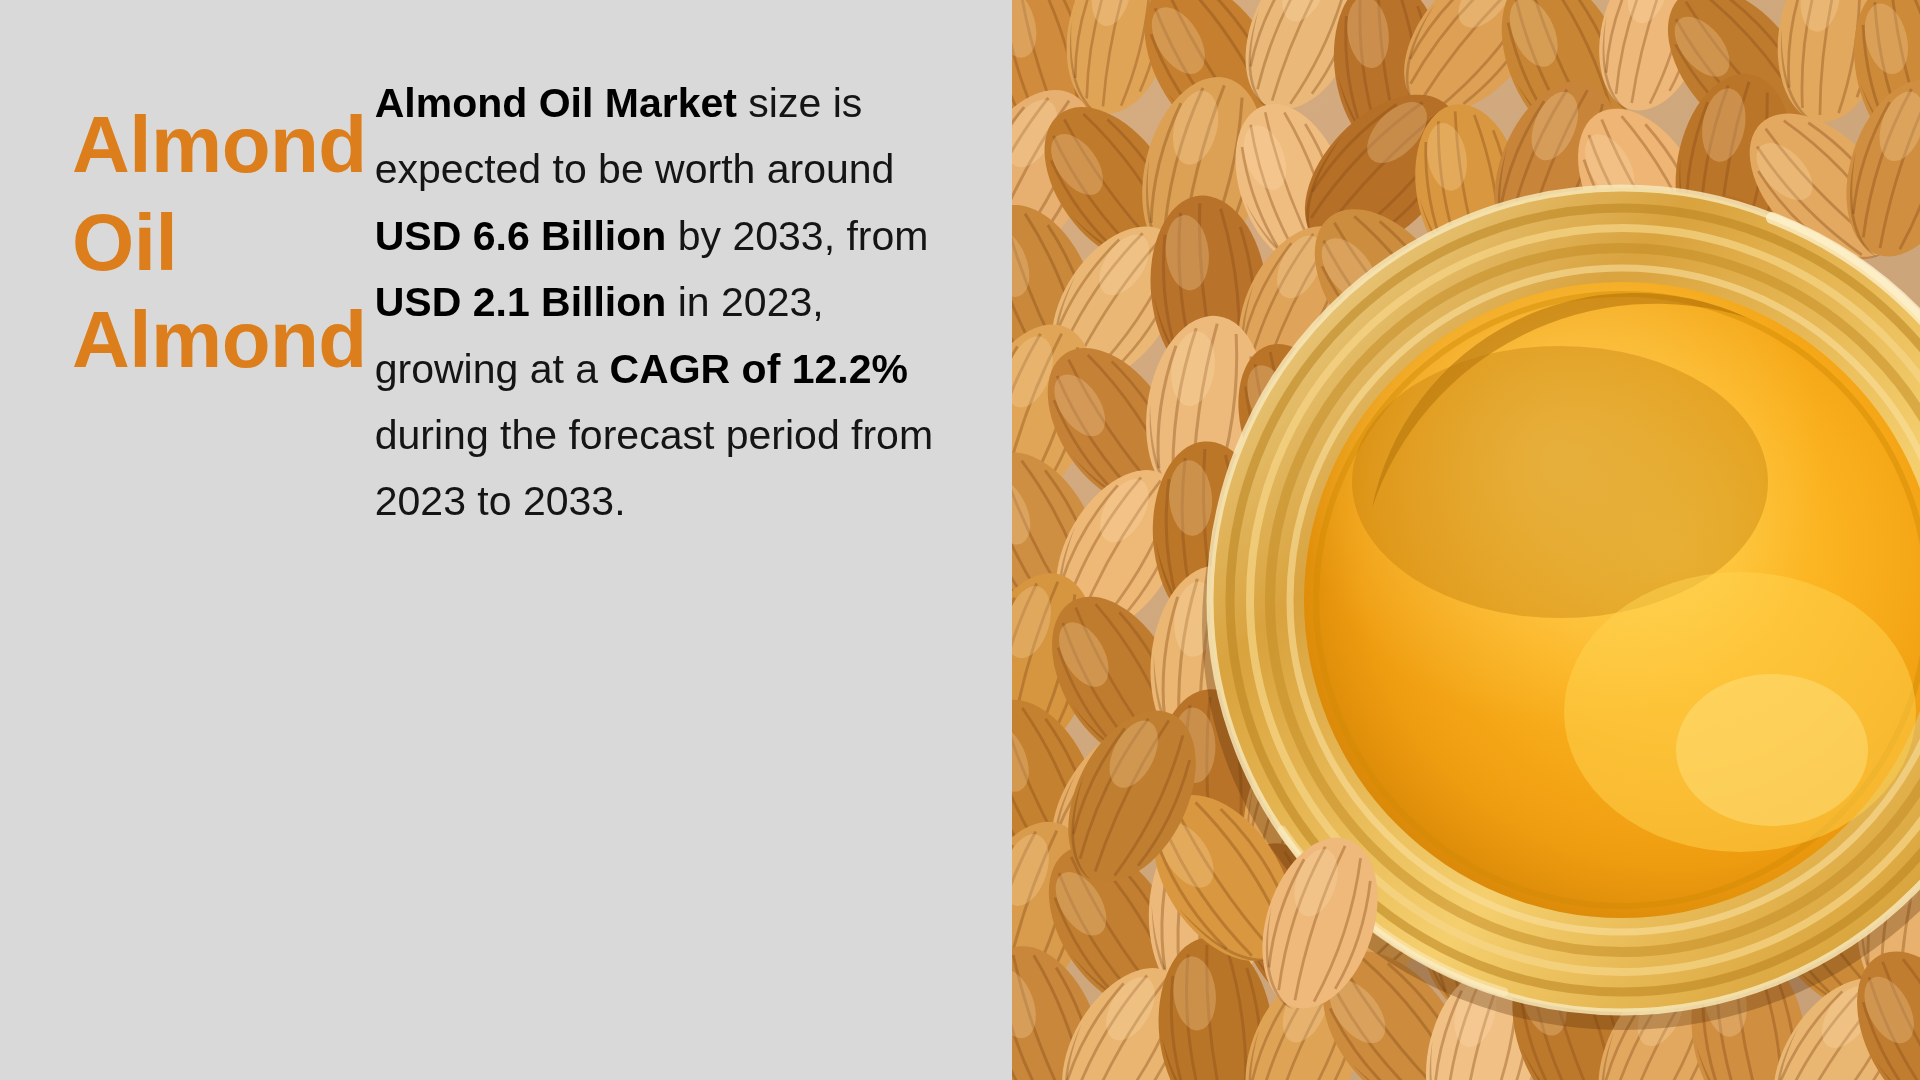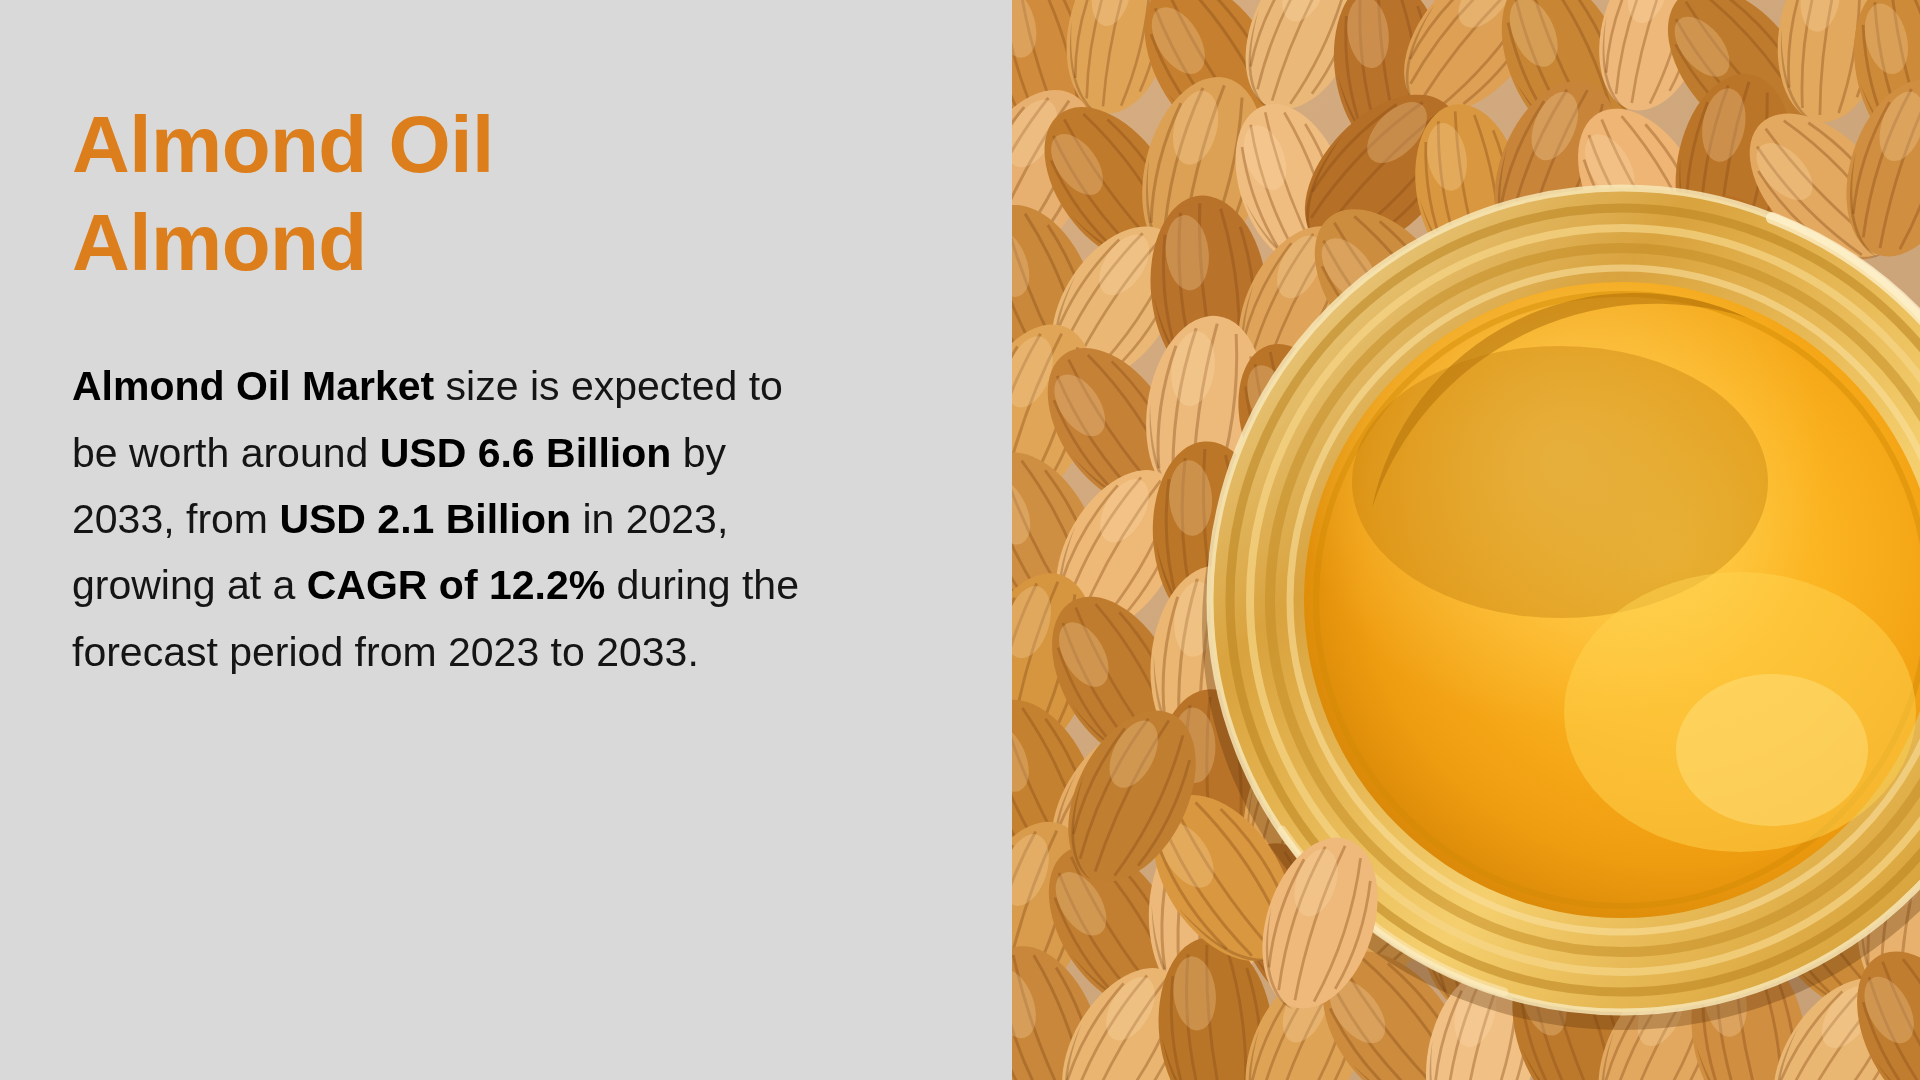--- a/index.html
+++ b/index.html
@@ -21,38 +21,38 @@
   }
 
   
   #text-panel {
     width: 1012px;
     height: 1080px;
     background: #d9d9d9;
     box-sizing: border-box;
     padding: 0 40px 0 72px;
     display: flex;
-    flex-direction: column;
+    flex-direction: row;
     justify-content: flex-start;
   }
 
   #headline {
     margin: 0;
     padding-top: 96px;
     font-size: 80px;
     line-height: 1.22;
     font-weight: 700;
     color: #dd7e1c;
     letter-spacing: -0.5px;
     max-width: 640px;
     font-family: "Liberation Sans", sans-serif;
   }
 
   #summary {
-    margin: 0;
+    margin: 8px;
     padding-top: 62px;
     font-size: 41px;
     line-height: 1.62;
     color: #151515;
     font-weight: 400;
     max-width: 740px;
     font-family: "Liberation Sans", sans-serif;
   }
 
   #summary b, #summary .strong {

